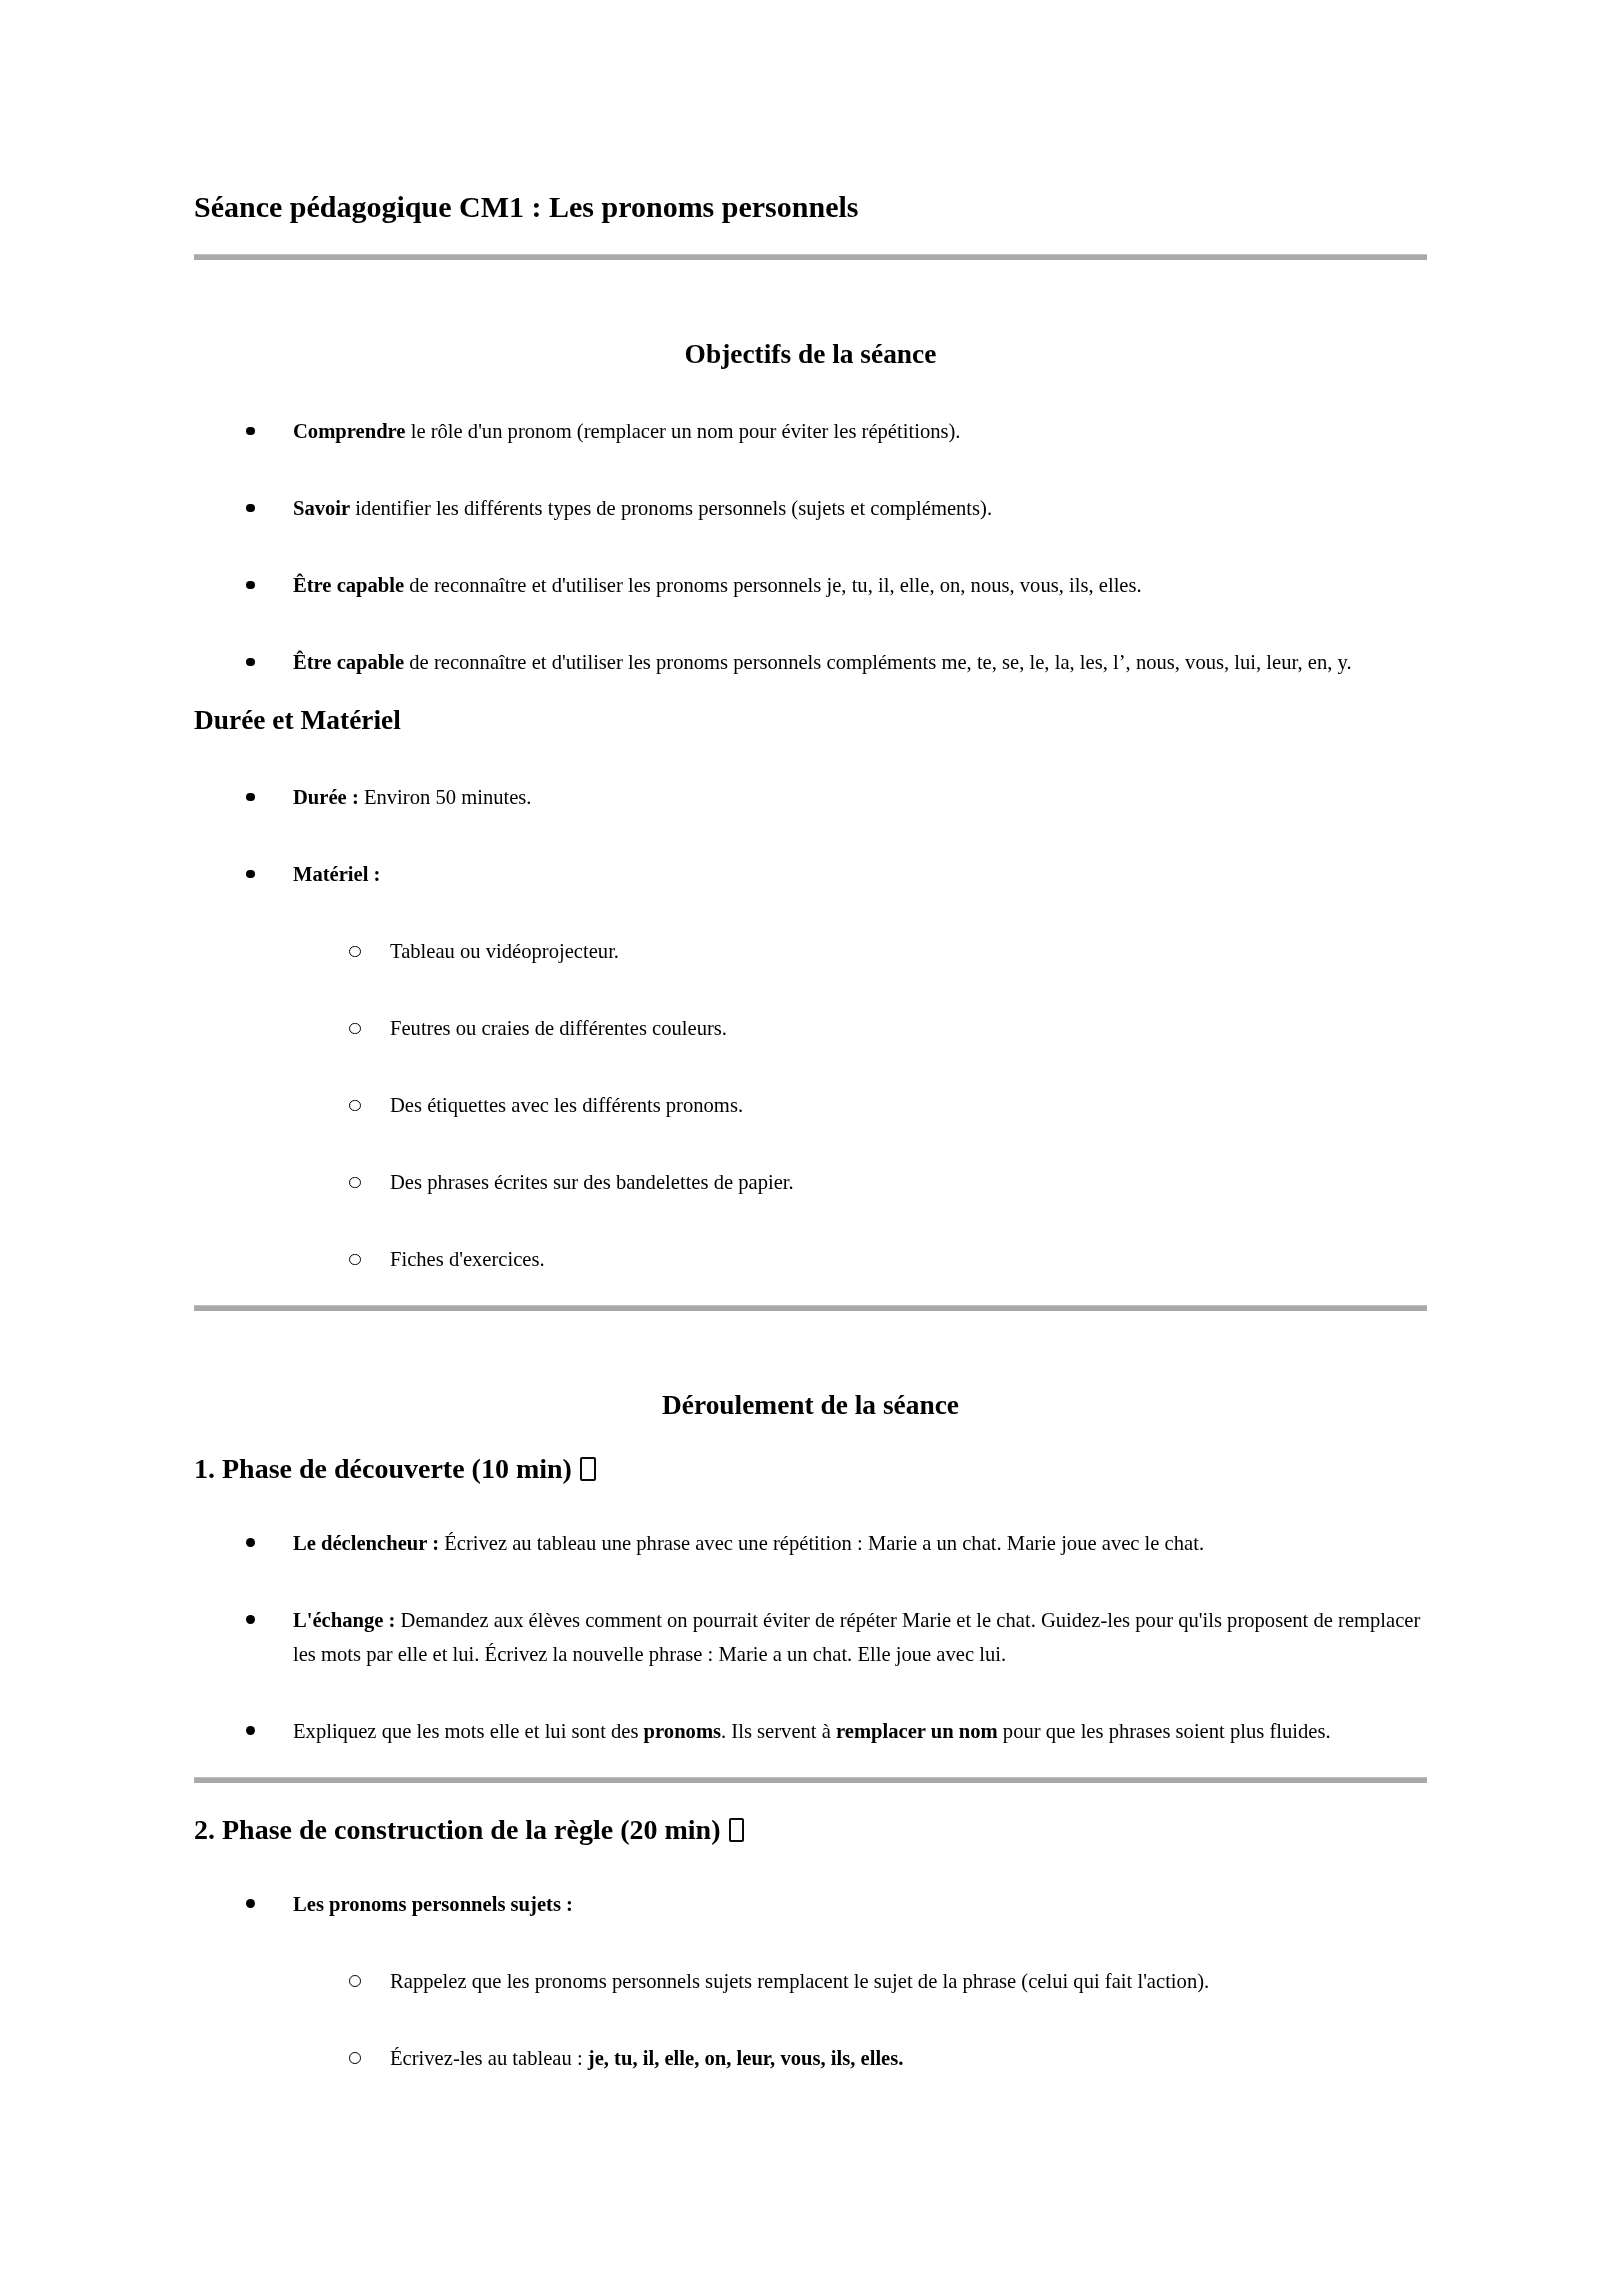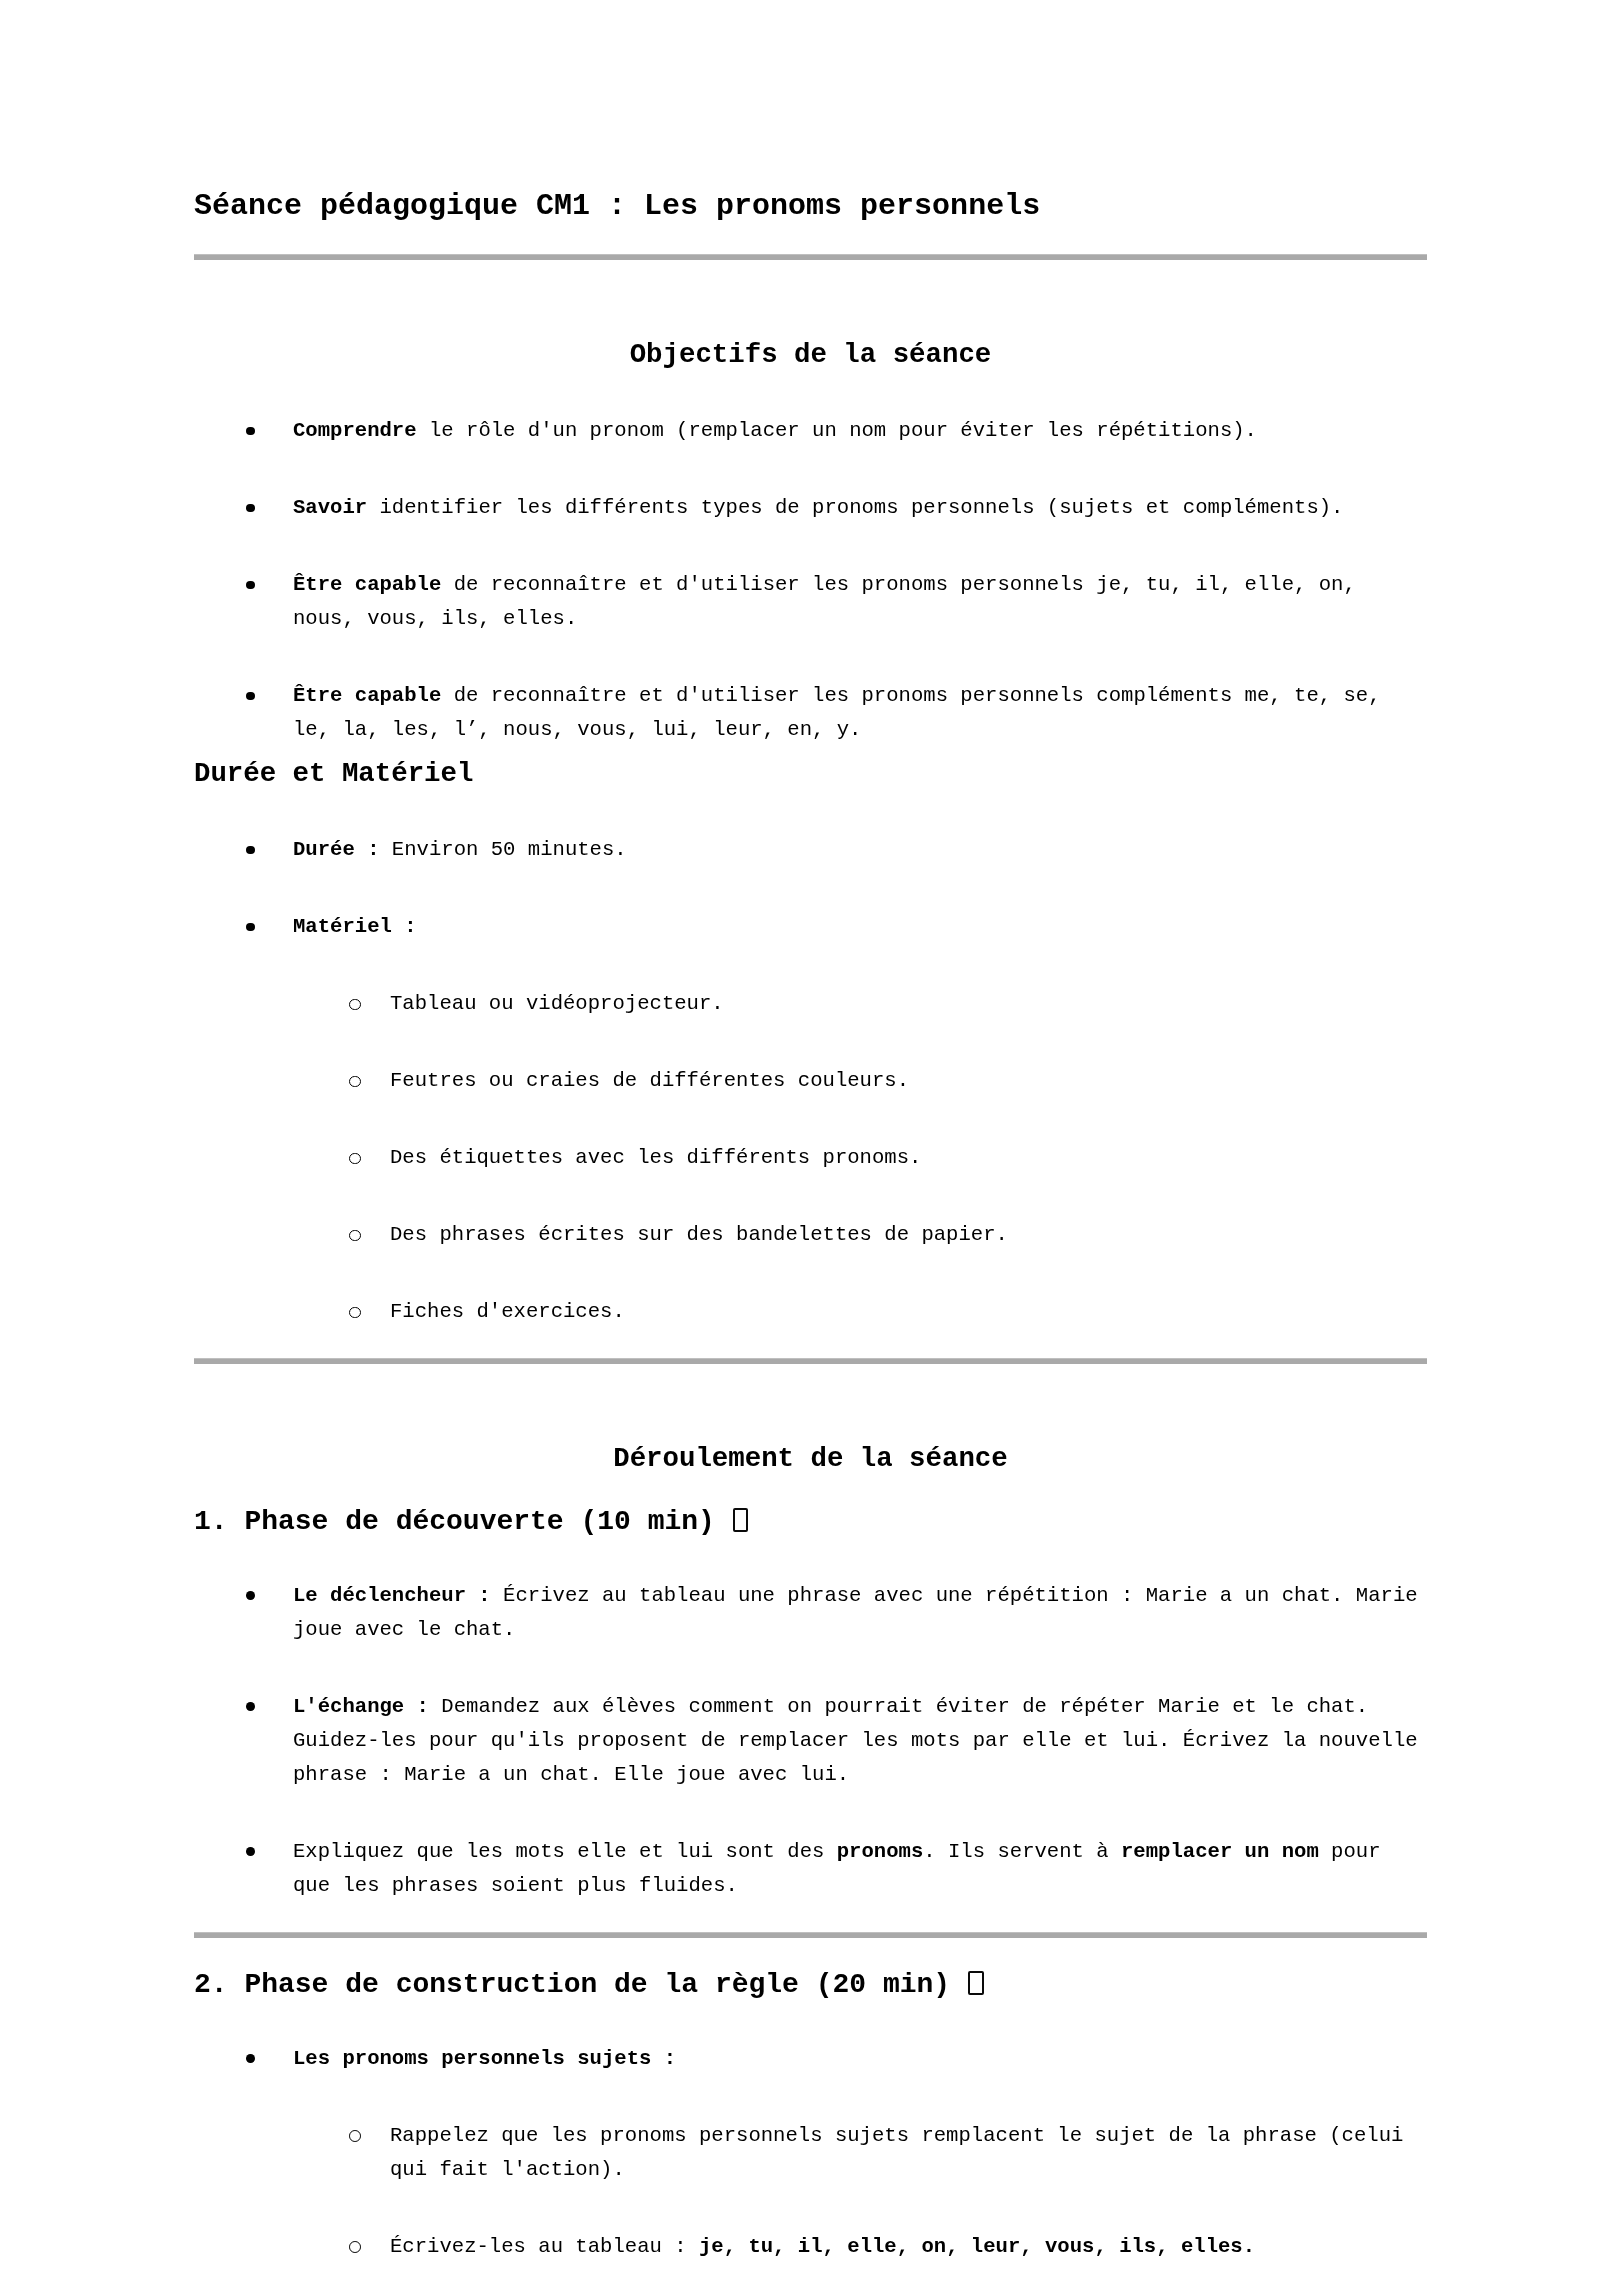--- a/index.html
+++ b/index.html
@@ -6,21 +6,21 @@
     margin: 0;
     padding: 0;
     background: #ffffff;
   }
   .page {
     position: relative;
     width: 1621px;
     height: 2293px;
     background: var(--page-bg, #ffffff);
     color: var(--text-color, #000000);
-    font-family: Liberation Mono, monospace;
+    font-family: Liberation Serif, serif;
     overflow: hidden;
   }
   .content {
     padding: 188px 194px 0 194px;
   }
   .block { margin-top: 43px; position: relative; }
   .block .b { font-weight: bold; }
 
   .block.title {
     margin-top: 0;
@@ -28,21 +28,21 @@
     line-height: 37px;
     font-weight: bold;
   }
   .block.hr {
     margin-top: 29px;
     height: 4.9px;
     background: var(--rule-color, #a9a9a9);
     border-top: 1px solid #bfbfbf;
   }
   .block.heading {
-    margin-top: 10px;
+    margin-top: 25px;
     font-size: 27.4px;
     line-height: 33px;
     font-weight: bold;
   }
   .block.hr + .block.heading { margin-top: 78px; text-align: center; }
   .block.subheading {
     margin-top: 32px;
     font-size: 28px;
     line-height: 29px;
     font-weight: bold;

